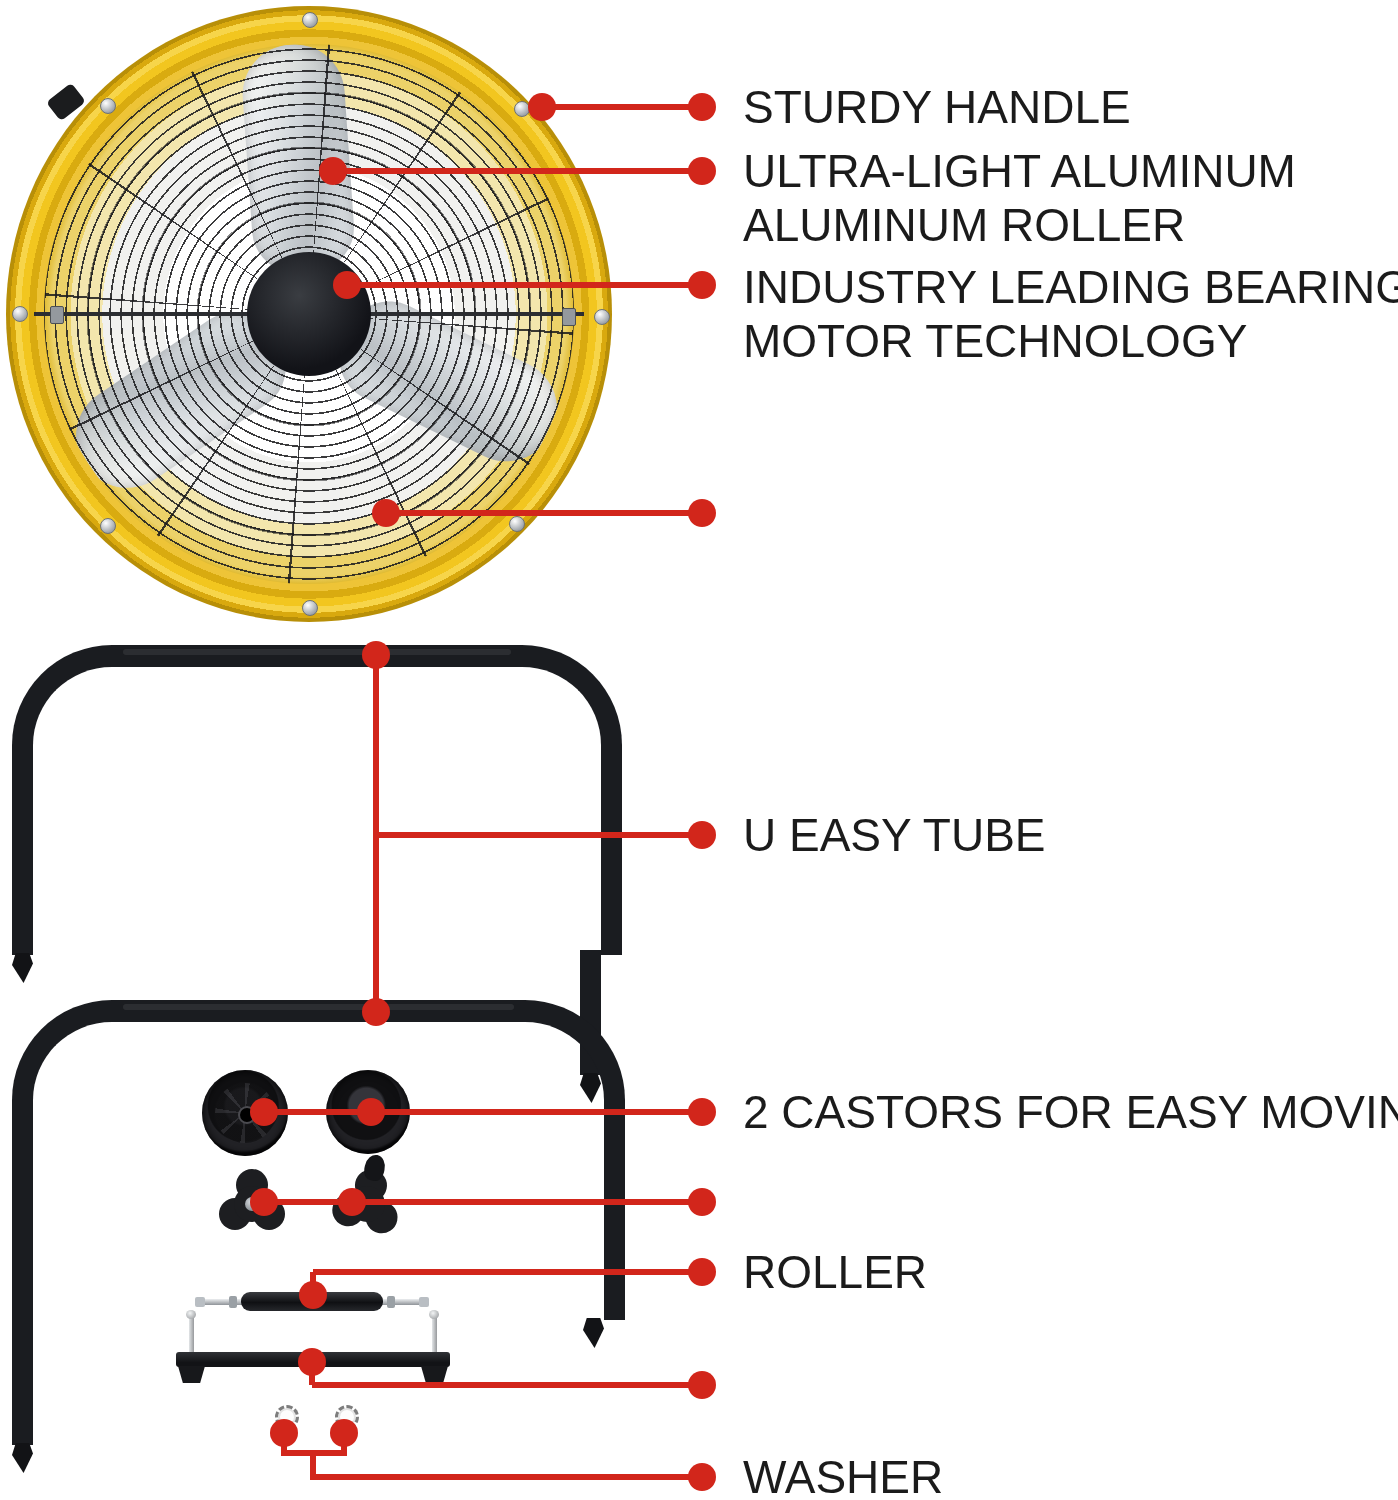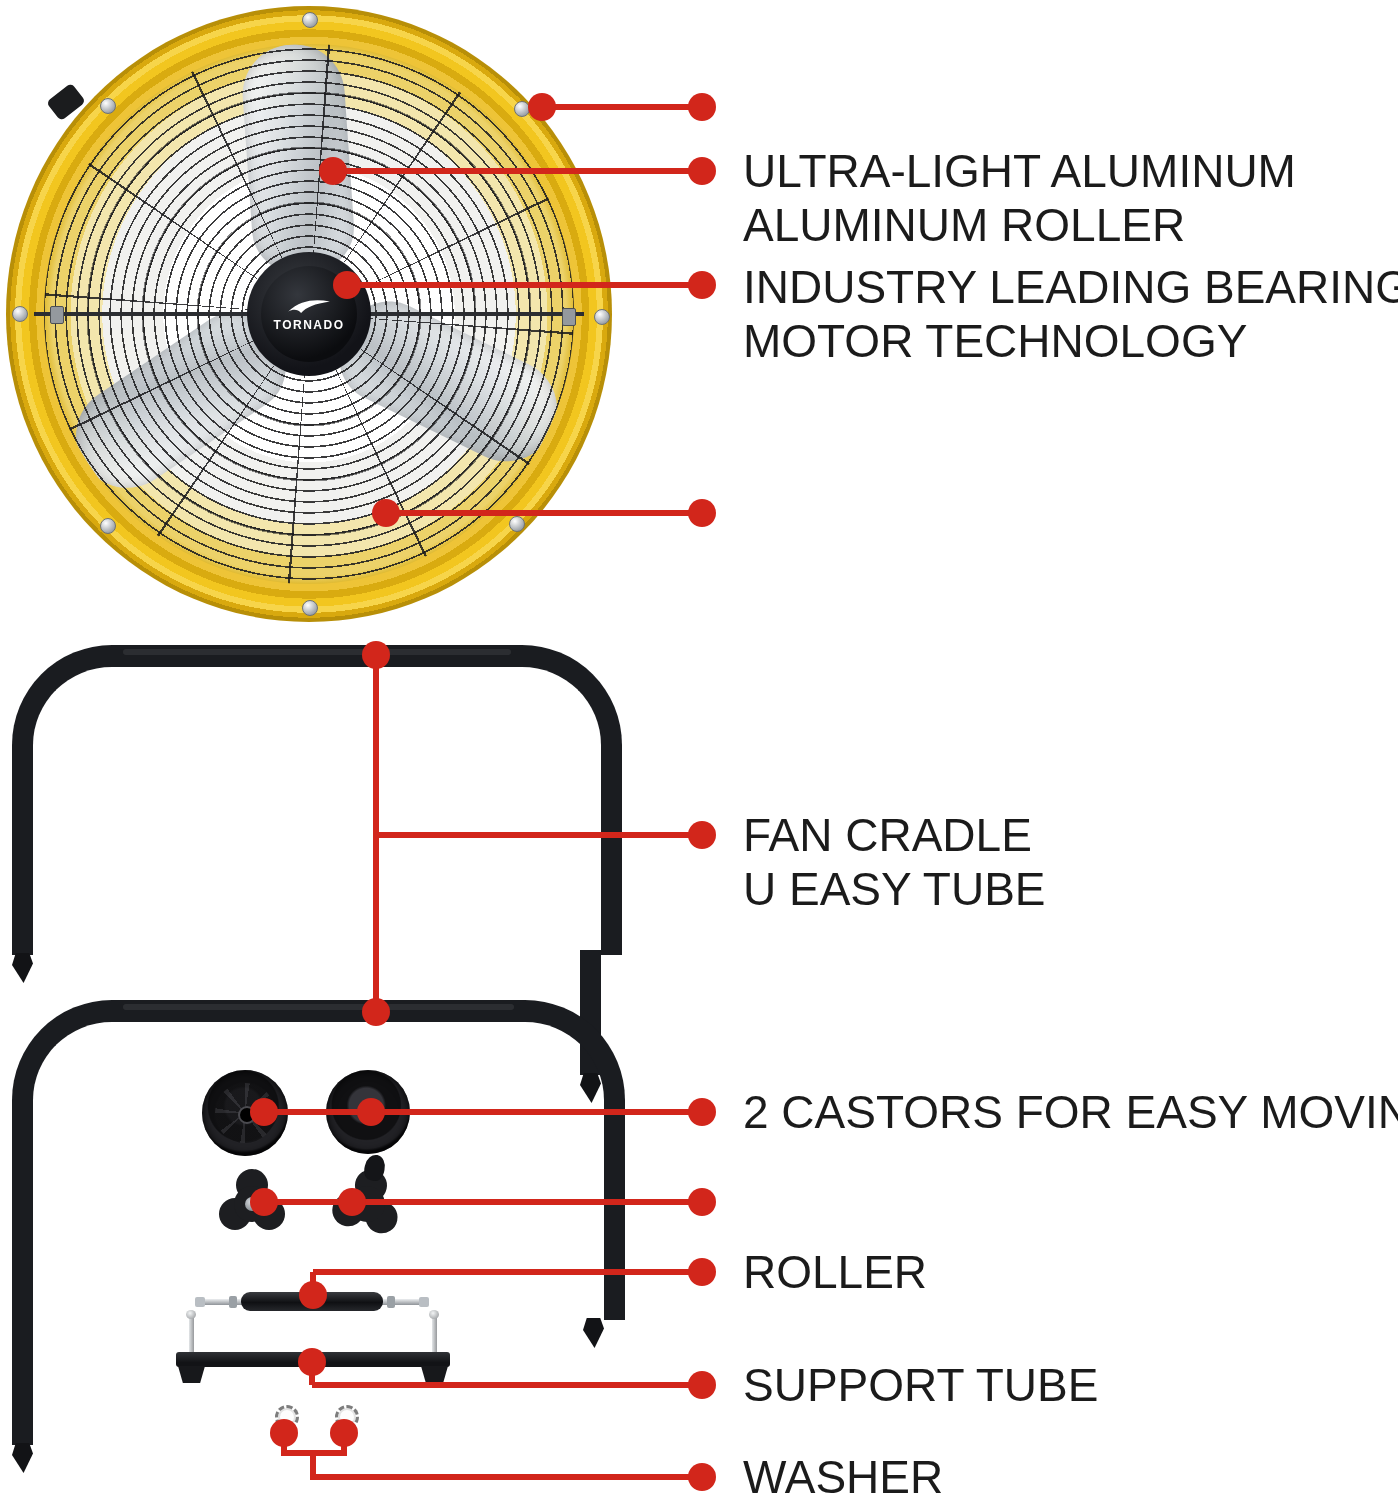--- a/index.html
+++ b/index.html
@@ -122,26 +122,20 @@
     <div class="fan-interior">
       <div class="blade" style="transform:rotate(-4deg);"></div>
       <div class="blade" style="transform:rotate(116deg);"></div>
       <div class="blade" style="transform:rotate(236deg);"></div>
     </div>
     <div class="fan-grille"></div>
     <div class="grille-bar"></div>
     <div class="grille-clip" style="left:44px;top:300px;"></div>
     <div class="grille-clip" style="left:556px;top:302px;"></div>
     <div class="hub-ring"></div>
-    <div class="hub">
-      <svg viewBox="0 0 64 26">
-        <path d="M3 20 C 20 4, 40 2, 61 6 C 40 9, 28 14, 21 22 C 16 16, 9 17, 3 20 Z" fill="#ffffff"></path>
-      </svg>
-      <div class="hub-text">TORNADO</div>
-    </div>
     <div class="screw" style="left:296px;top:6px;"></div>
     <div class="screw" style="left:94px;top:92px;"></div>
     <div class="screw" style="left:508px;top:95px;"></div>
     <div class="screw" style="left:6px;top:300px;"></div>
     <div class="screw" style="left:588px;top:303px;"></div>
     <div class="screw" style="left:94px;top:512px;"></div>
     <div class="screw" style="left:503px;top:510px;"></div>
     <div class="screw" style="left:296px;top:594px;"></div>
   </div>
 
@@ -225,38 +219,37 @@
   <div class="dot" style="left:688px;top:157px;"></div>
   <div class="dot" style="left:688px;top:271px;"></div>
   <div class="dot" style="left:688px;top:499px;"></div>
   <div class="dot" style="left:688px;top:821px;"></div>
   <div class="dot" style="left:688px;top:1098px;"></div>
   <div class="dot" style="left:688px;top:1188px;"></div>
   <div class="dot" style="left:688px;top:1258px;"></div>
   <div class="dot" style="left:688px;top:1371px;"></div>
   <div class="dot" style="left:688px;top:1463px;"></div>
 
+  <div class="label" style="top:80px;">
+    <div>STURDY HANDLE</div>
+  </div>
   <div class="label" style="top:144px;">
     <div>ULTRA-LIGHT ALUMINUM</div>
     <div>ALUMINUM ROLLER</div>
   </div>
   <div class="label" style="top:260px;">
     <div>INDUSTRY LEADING BEARING</div>
     <div>MOTOR TECHNOLOGY</div>
   </div>
   <div class="label" style="top:808px;">
-    <div>FAN CRADLE</div>
     <div>U EASY TUBE</div>
   </div>
   <div class="label" style="top:1085px;">
     <div>2 CASTORS FOR EASY MOVING</div>
   </div>
   <div class="label" style="top:1245px;">
     <div>ROLLER</div>
   </div>
-  <div class="label" style="top:1358px;">
-    <div>SUPPORT TUBE</div>
-  </div>
   <div class="label" style="top:1450px;">
     <div>WASHER</div>
   </div>
 
 </div>
 
 </body></html>

